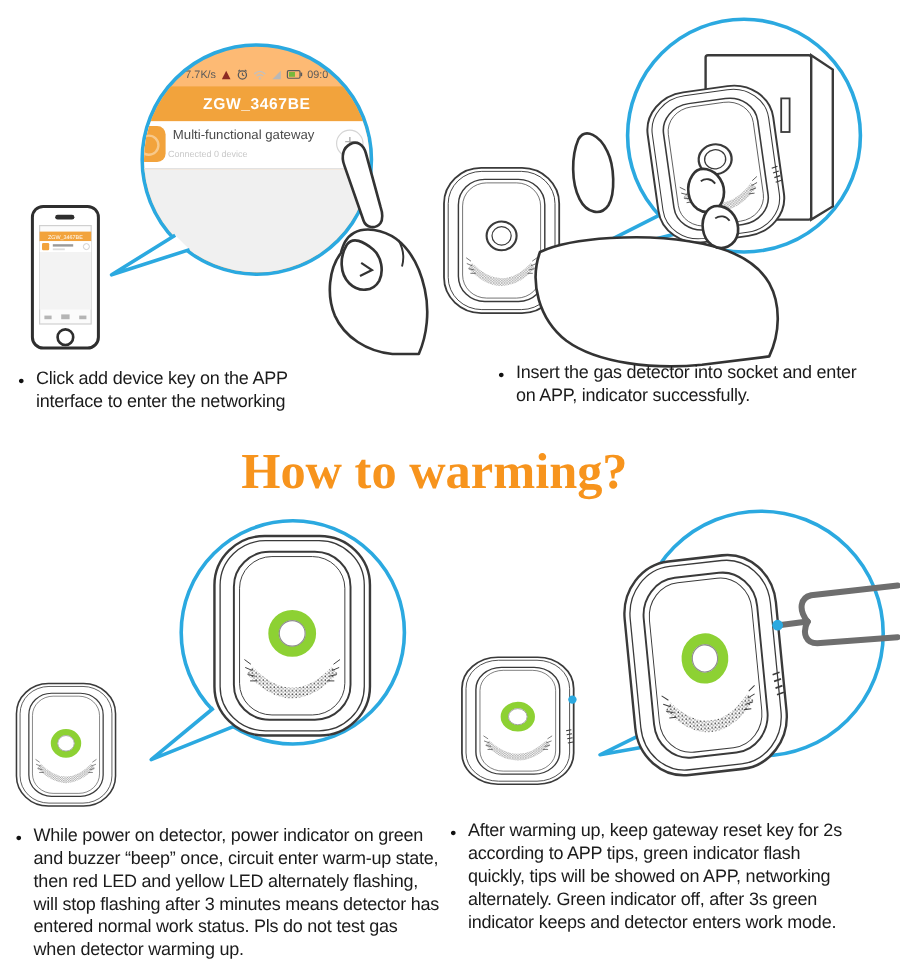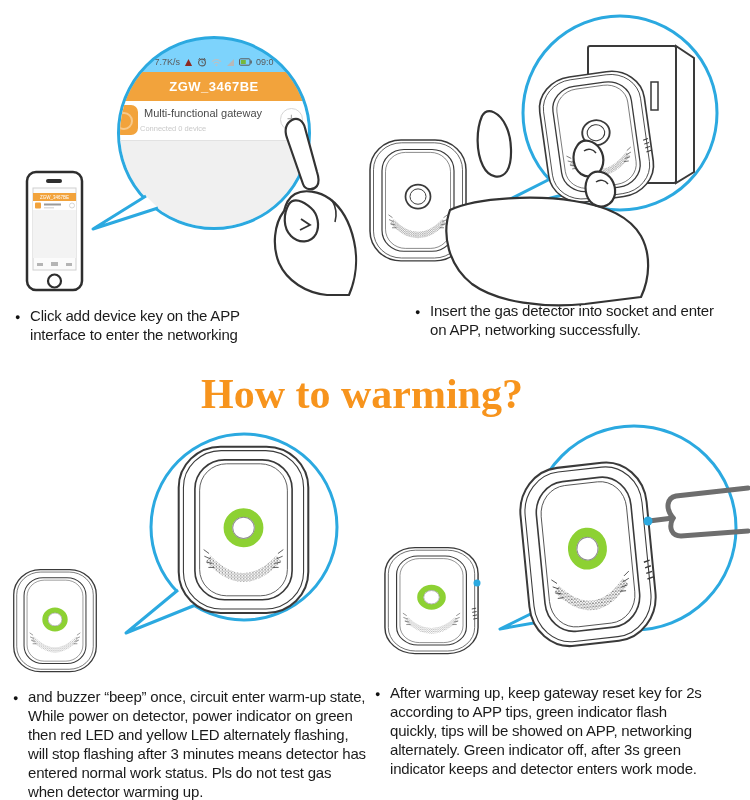--- a/index.html
+++ b/index.html
@@ -1,21 +1,21 @@
 <!DOCTYPE html>
 <html><head>
 <meta charset="utf-8">
 <style>
   html,body{margin:0;padding:0;background:#fff;}
   #stage{position:relative;width:750px;height:800px;background:#fff;overflow:hidden;
          font-family:"Liberation Sans",sans-serif;}
   svg{position:absolute;overflow:visible;}
   
   #bubble1{position:absolute;left:117px;top:36px;width:188px;height:188px;
-           border:3px solid #2BA9E0;border-radius:50%;background:#7dd3fc;overflow:hidden;z-index:3;}
+           border:3px solid #2BA9E0;border-radius:50%;background:#fdba74;overflow:hidden;z-index:3;}
   #bubble1 .sb{position:absolute;left:0;right:0;top:15px;height:16px;display:flex;
                align-items:center;justify-content:center;gap:4px;font-size:9px;color:#5a5a5a;}
   #bubble1 .sb svg{position:static;}
   #bubble1 .hdr{position:absolute;left:0;right:0;top:33px;height:29px;background:#F2A33C;
                 color:#fff;font-weight:700;font-size:13px;letter-spacing:.5px;
                 display:flex;align-items:center;justify-content:center;}
   #bubble1 .row{position:absolute;left:0;right:0;top:62px;height:39px;background:#fff;
                 border-bottom:1px solid #e2e2e2;}
   #bubble1 .appicon{position:absolute;left:-12px;top:4px;width:30px;height:30px;background:#F2A33C;
                 border-radius:7px;}
@@ -214,26 +214,26 @@
     <circle cx="477" cy="583" r="3.5" fill="#2BA9E0"></circle>
   </svg>
 
   <div class="step" style="left:30px;top:306px">
     <span class="line">Click add device key on the APP</span>
     <span class="line">interface to enter the networking</span>
   </div>
 
   <div class="step" style="left:430px;top:301px">
     <span class="line">Insert the gas detector into socket and enter</span>
-    <span class="line">on APP, networking successfully.</span>
+    <span class="line">on APP, indicator successfully.</span>
   </div>
 
   <div class="step" style="left:28px;top:687px">
+    <span class="line">While power on detector, power indicator on green</span>
     <span class="line">and buzzer “beep” once, circuit enter warm-up state,</span>
-    <span class="line">While power on detector, power indicator on green</span>
     <span class="line">then red LED and yellow LED alternately flashing,</span>
     <span class="line">will stop flashing after 3 minutes means detector has</span>
     <span class="line">entered normal work status. Pls do not test gas</span>
     <span class="line">when detector warming up.</span>
   </div>
 
   <div class="step" style="left:390px;top:683px">
     <span class="line">After warming up, keep gateway reset key for 2s</span>
     <span class="line">according to APP tips, green indicator flash</span>
     <span class="line">quickly, tips will be showed on APP, networking</span>

